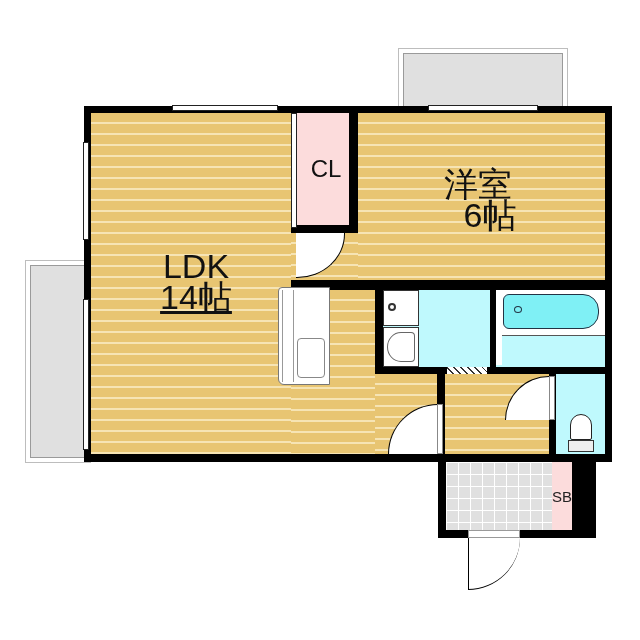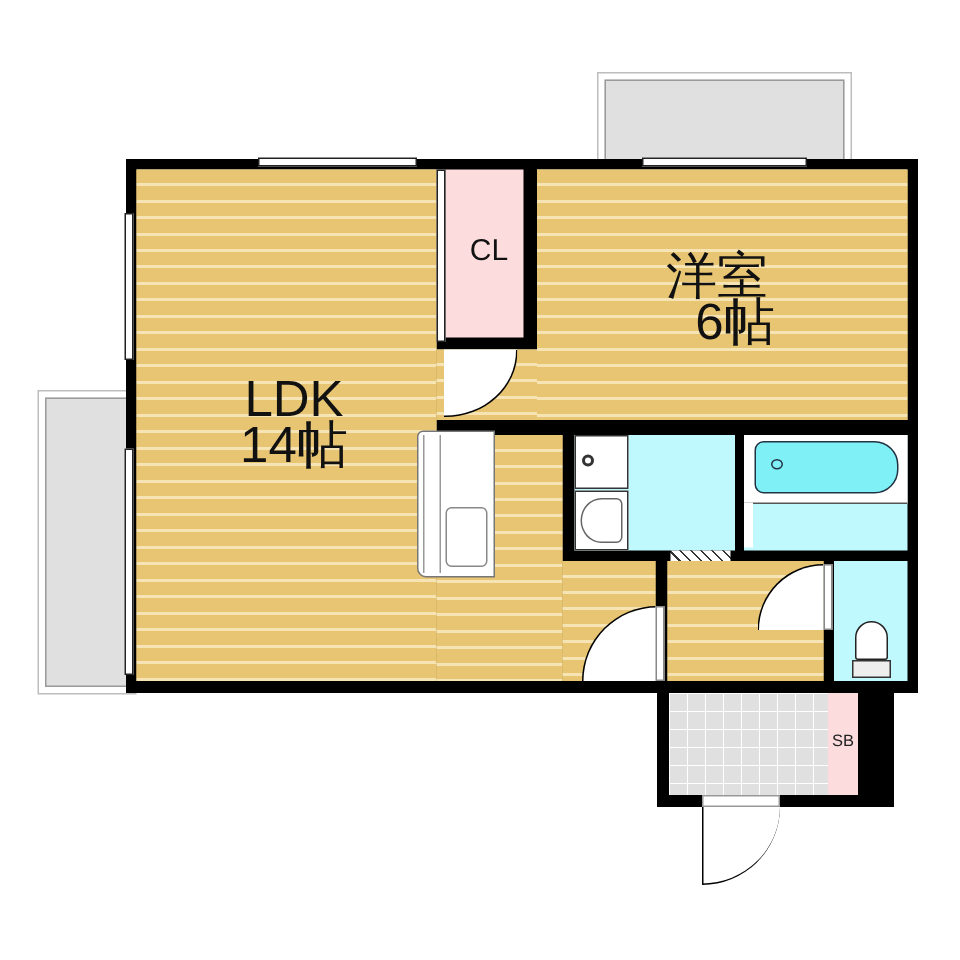--- a/index.html
+++ b/index.html
@@ -57,31 +57,31 @@
 
 <div class="abs" style="left:505px;top:376px;width:44px;height:44px;background:#fff;border-top:1.5px solid #000;border-left:1.5px solid #000;border-top-left-radius:44px;box-sizing:border-box;"></div>
 <div class="abs" style="left:549px;top:376px;width:6px;height:44px;background:#fff;border:1px solid #888;box-sizing:border-box;"></div>
 
 <div class="abs" style="left:388px;top:404px;width:50px;height:50px;background:#fff;border-top:1.5px solid #000;border-left:1.5px solid #000;border-top-left-radius:50px;box-sizing:border-box;"></div>
 <div class="abs" style="left:437px;top:404px;width:6px;height:50px;background:#fff;border:1px solid #888;box-sizing:border-box;"></div>
 
 <div class="abs wall" style="left:438px;top:454px;width:158px;height:84px;"></div>
 <div class="abs tile" style="left:446px;top:462px;width:106px;height:68px;"></div>
 <div class="abs" style="left:552px;top:462px;width:20px;height:68px;background:#fcdcdc;"></div>
-<div class="abs" style="left:552px;top:488px;width:20px;font-size:11px;text-align:center;color:#222;">SB</div>
+<div class="abs" style="left:552px;top:488px;width:20px;font-size:15px;text-align:center;color:#222;">SB</div>
 <div class="abs" style="left:468px;top:530px;width:52px;height:8px;background:#fff;border:1px solid #999;box-sizing:border-box;"></div>
 <div class="abs" style="left:468px;top:538px;width:52px;height:52px;border-left:1.5px solid #000;border-right:1.5px solid #000;border-bottom:1.5px solid #000;border-bottom-right-radius:52px;border-right:none;box-sizing:border-box;"></div>
 
 <div class="abs" style="left:278px;top:287px;width:52px;height:98px;background:#fff;border:1px solid #777;border-radius:4px 0 0 6px;box-sizing:border-box;">
   <div class="abs" style="left:3px;top:2px;width:10px;height:92px;border-left:1px solid #999;border-right:1px solid #999;"></div>
   <div class="abs" style="left:18px;top:50px;width:28px;height:40px;border:1px solid #888;border-radius:4px;box-sizing:border-box;"></div>
 </div>
 
 <div class="abs window-h" style="left:172px;top:105px;width:104px;"></div>
 <div class="abs window-h" style="left:428px;top:105px;width:108px;"></div>
 <div class="abs window-v" style="left:83px;top:142px;height:96px;"></div>
 <div class="abs window-v" style="left:83px;top:299px;height:149px;"></div>
 
-<div class="abs label" style="left:297px;top:156px;width:58px;font-size:20px;">CL</div>
+<div class="abs label" style="left:297px;top:156px;width:58px;font-size:24px;">CL</div>
 <div class="abs label" style="left:418px;top:166px;width:120px;">洋室</div>
 <div class="abs label" style="left:430px;top:197px;width:120px;">6帖</div>
 <div class="abs label" style="left:136px;top:248px;width:120px;">LDK</div>
-<div class="abs label" style="left:136px;top:279px;width:120px;">14帖</div>
+<div class="abs label" style="left:136px;top:279px;width:120px;text-decoration:underline;">14帖</div>
 
 </body></html>

